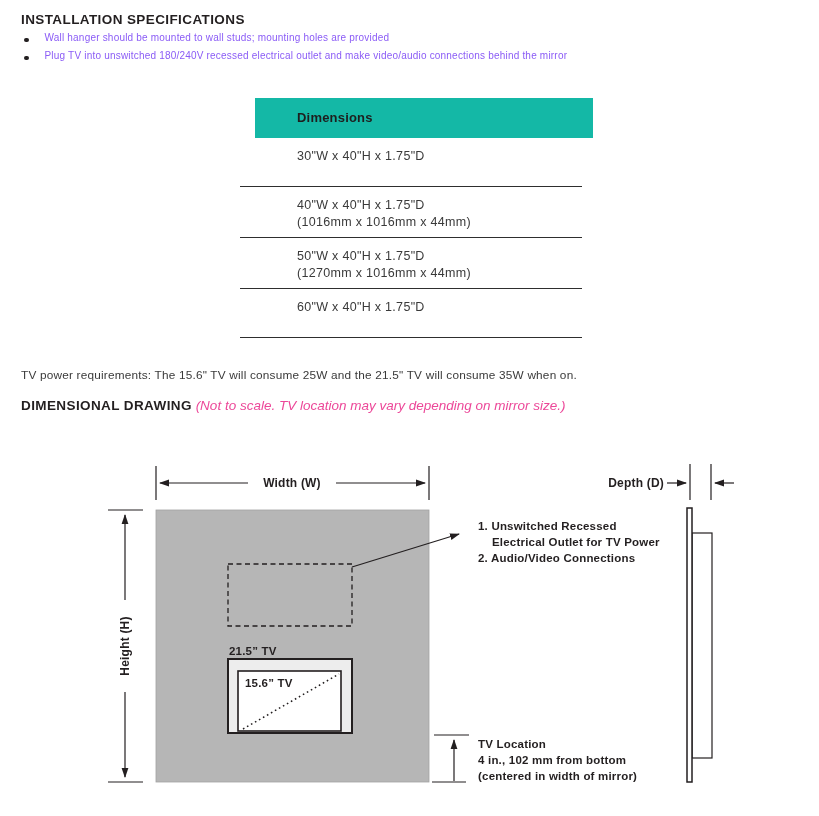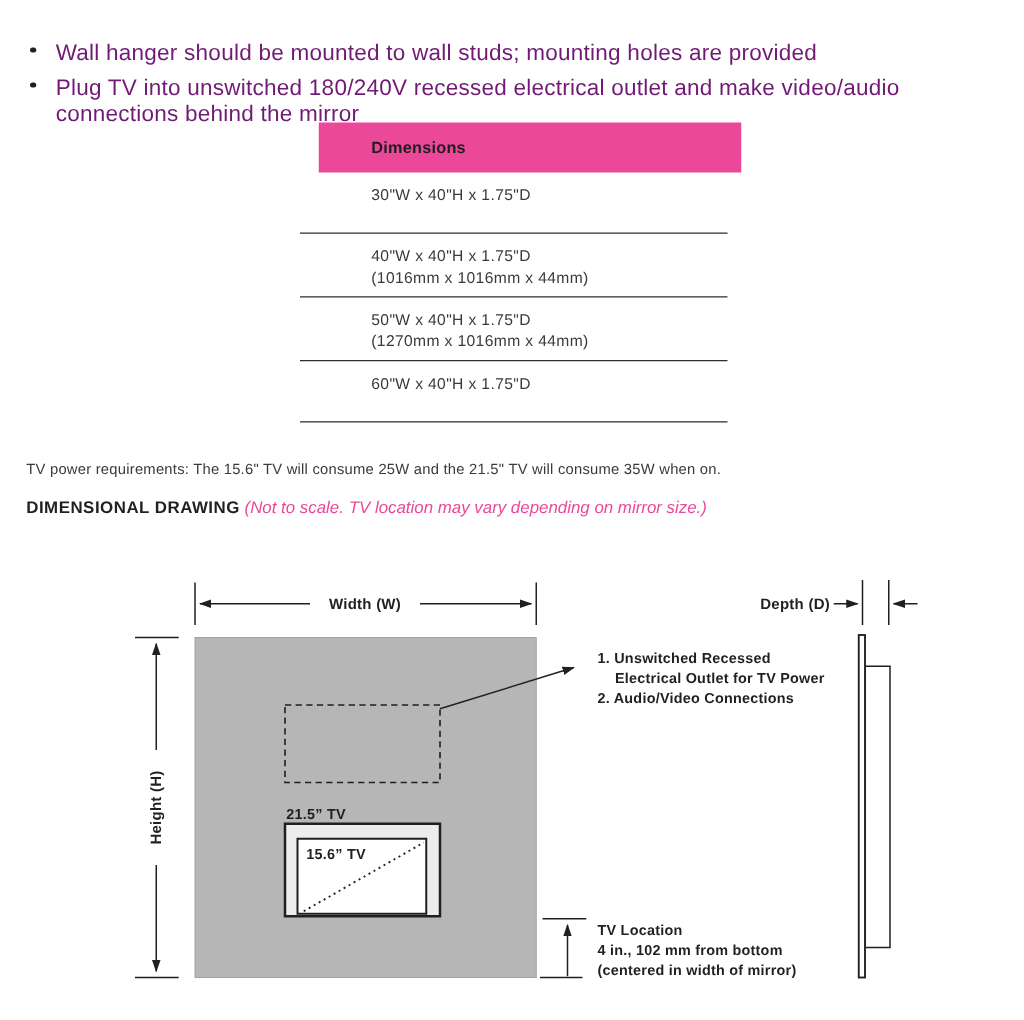--- a/index.html
+++ b/index.html
@@ -9,30 +9,30 @@
     font-family:"Liberation Sans", sans-serif; color:#231f20; overflow:hidden;
   }
   
   .title {
     position:absolute; left:21px; top:12px;
     font-size:13.5px; font-weight:700; letter-spacing:.4px;
   }
   .bullets { position:absolute; left:21px; top:32px; list-style:none; }
   .bullets li {
     display:flex; align-items:flex-start; margin-bottom:7px;
-    font-size:18px; letter-spacing:.2px; color:#701a75;
+    font-size:10px; letter-spacing:.2px; color:#8b5cf6;
   }
   .bullets .dot {
     width:4.5px; height:4.5px; border-radius:50%; background:#231f20;
     margin:5.5px 16px 0 3px; flex:0 0 auto;
   }
   
   .dim-table { position:absolute; left:240px; top:98px; width:353px; }
   .dim-head {
-    margin-left:15px; width:338px; height:40px; background:#ec4899;
+    margin-left:15px; width:338px; height:40px; background:#14b8a6;
     font-size:13px; font-weight:700; letter-spacing:.2px;
     line-height:40px; padding-left:42px; color:#1e1e1e;
   }
   .dim-row {
     width:342px; min-height:49px; padding:10px 0 7px 57px;
     border-bottom:1.4px solid #2e2e2e;
   }
   .dim-row:first-of-type { padding-top:14px; min-height:51px; }
   .dim-row div { font-size:12.5px; line-height:16.5px; letter-spacing:.3px; color:#3a3a3a; }
   
@@ -57,20 +57,21 @@
         fill:#231f20; letter-spacing:.2px; }
   .dl-sm { font-family:"Liberation Sans",sans-serif; font-size:11.5px; font-weight:700;
         fill:#231f20; letter-spacing:.2px; }
   .arrow-head { fill:#231f20; }
 </style>
 </head>
 <body>
 
 <div class="page">
 
+  <div class="title">INSTALLATION SPECIFICATIONS</div>
   <ul class="bullets">
     <li>
       <span class="dot"></span>
       <span>Wall hanger should be mounted to wall studs; mounting holes are provided</span>
     </li>
     <li>
       <span class="dot"></span>
       <span>Plug TV into unswitched 180/240V recessed electrical outlet and make video/audio connections behind the mirror</span>
     </li>
   </ul>

